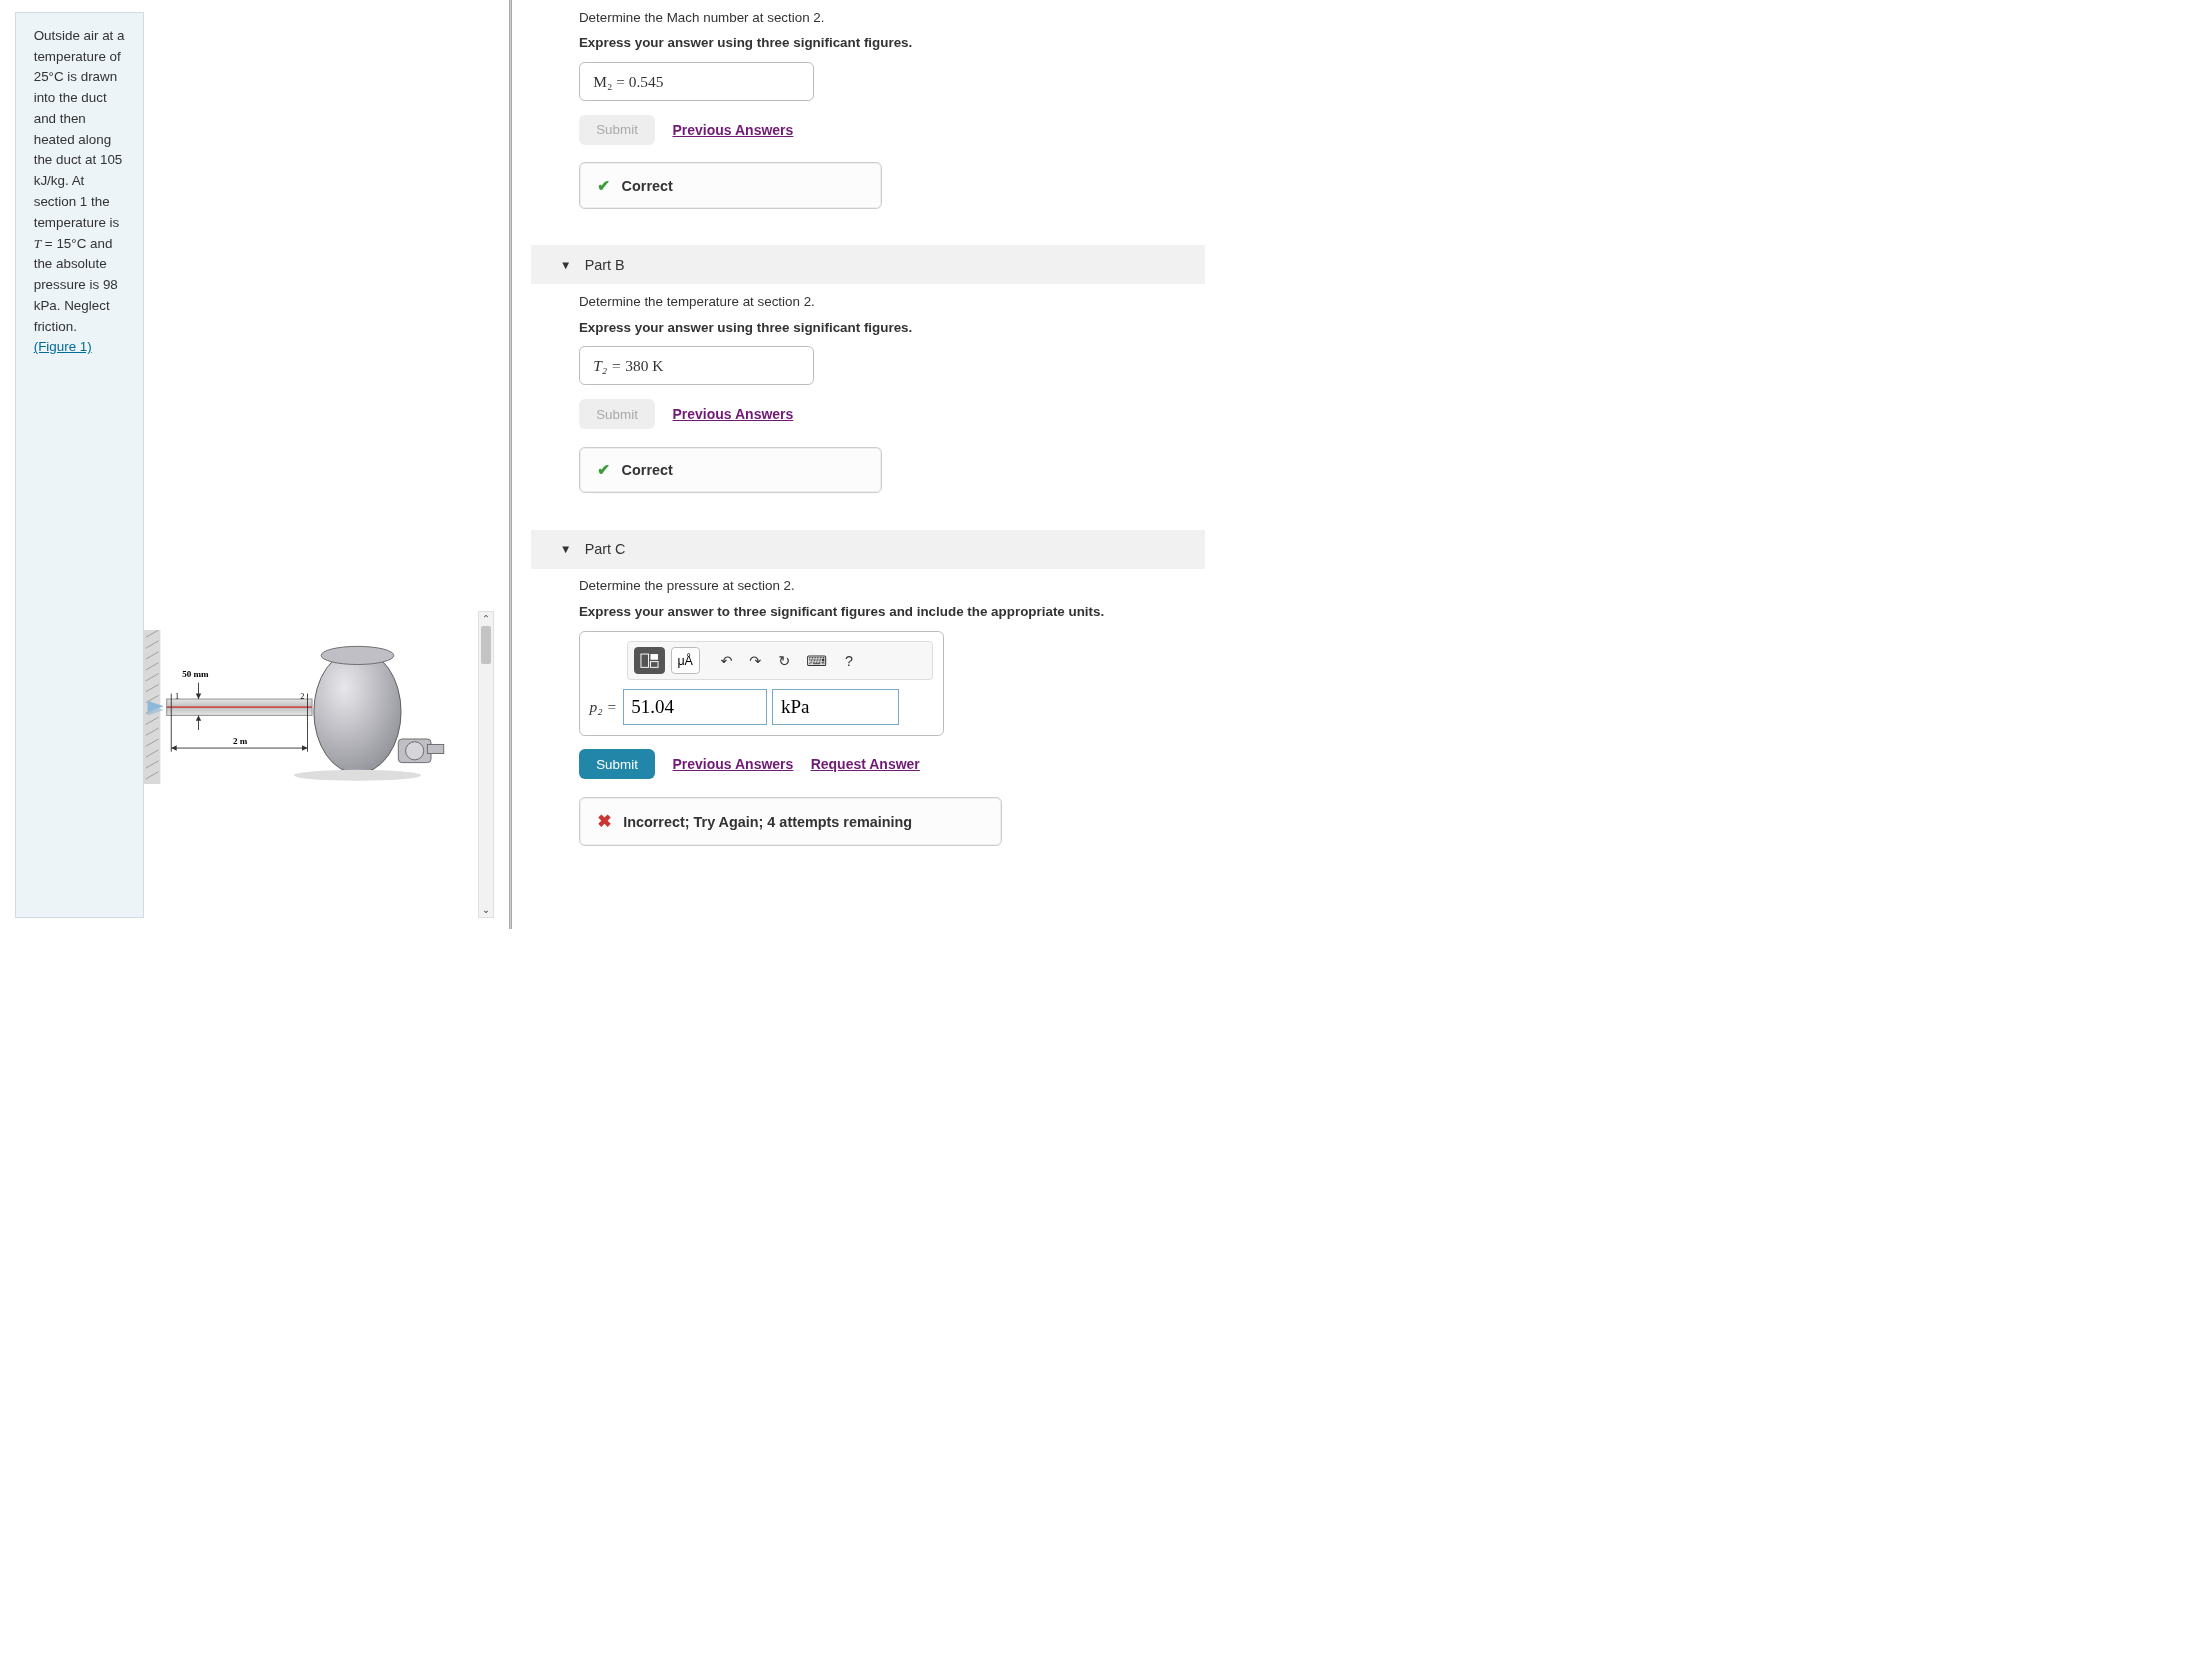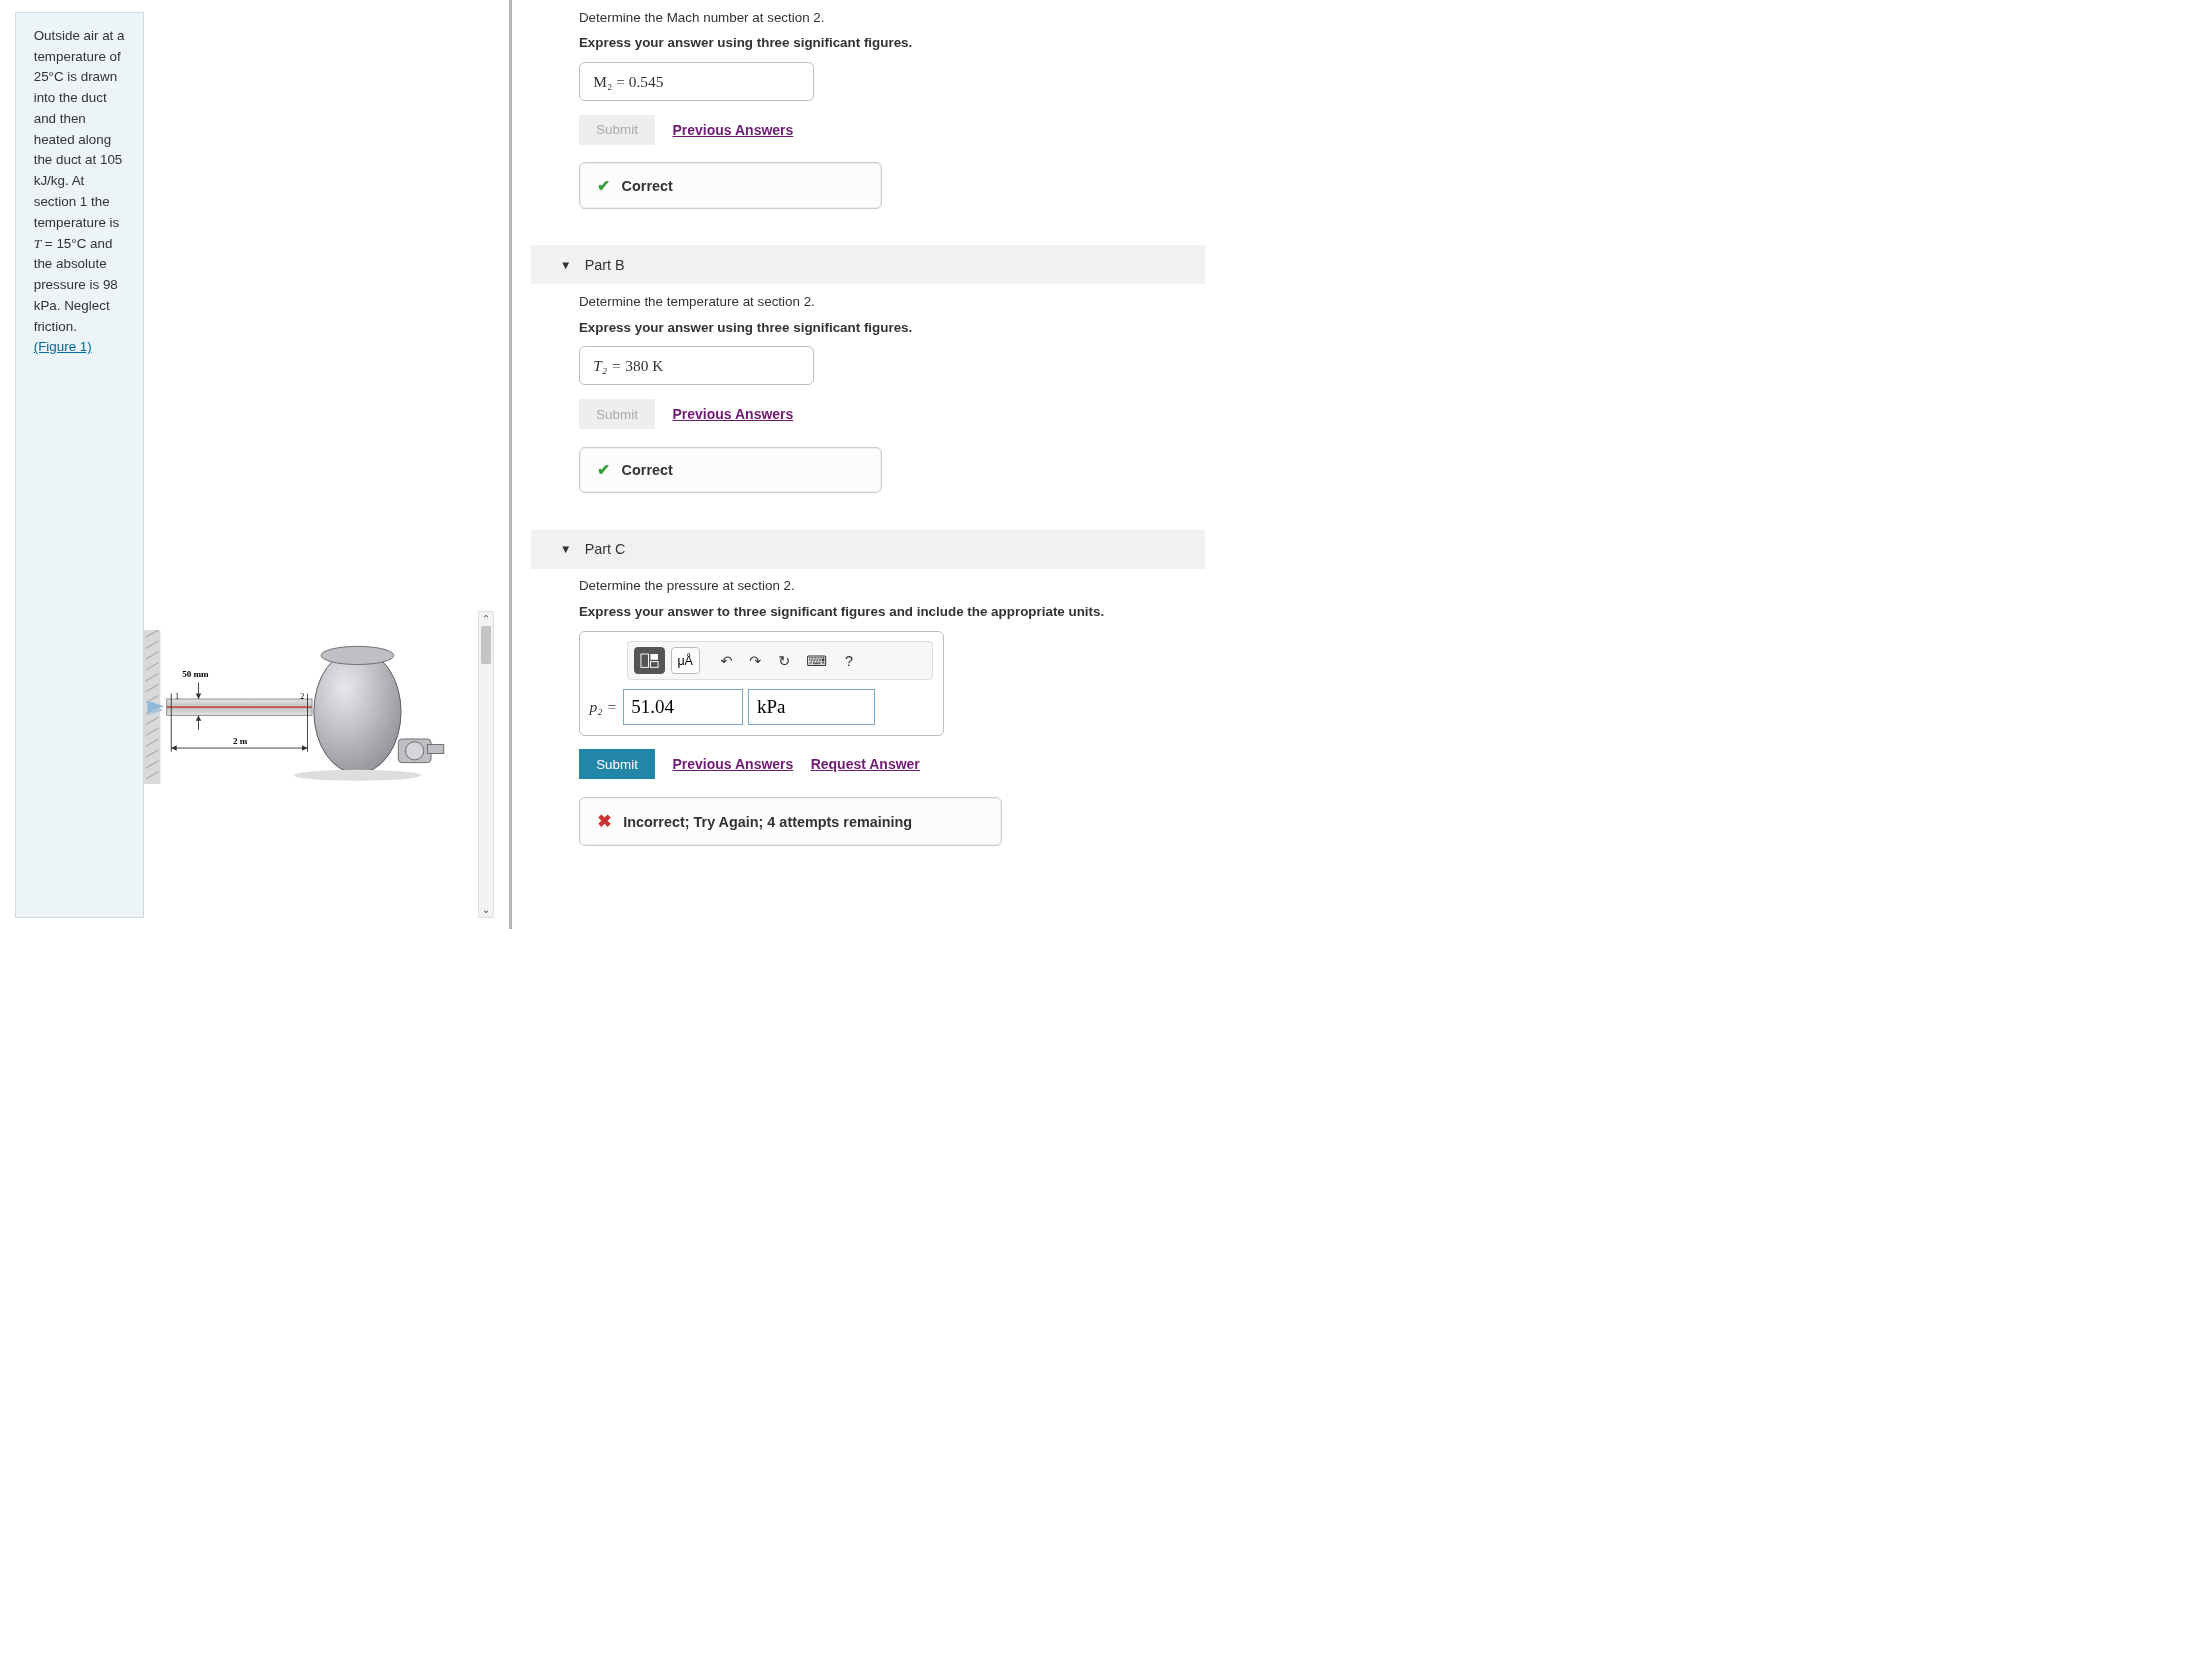--- a/index.html
+++ b/index.html
@@ -78,21 +78,21 @@
 .instruction { font-weight: bold; margin-bottom: 11.5px; }
 .answer-display {
   border: 1px solid #bbb; border-radius: 5.8px;
   padding: 9.6px 13.4px; width: 235px;
   font-family: 'Times New Roman', serif; font-size: 15.4px;
   margin-bottom: 13.4px; background: #fff;
 }
 .btn-row { display: flex; align-items: center; gap: 17.3px; margin-bottom: 17.3px; }
 .submit-btn {
   background: #eee; color: #aaa; border: none;
-  padding: 7.7px 17.3px; border-radius: 0; font-size: 13.4px;
+  padding: 7.7px 17.3px; border-radius: 6px; font-size: 13.4px;
   cursor: pointer;
 }
 .submit-btn.active {
   background: #2186a8; color: #fff;
 }
 .link-btn { color: #701a75; text-decoration: underline; font-weight: bold; cursor: pointer; background:none; border:none; font-size:14px; }
 .feedback-box {
   border: 1px solid #ccc; border-radius: 5.8px;
   padding: 13.4px 17.3px; width: 303px;
   display: flex; align-items: center; gap: 11.5px;
@@ -133,21 +133,21 @@
 }
 .tool-btn.dark { background: #555; color: #fff; border-color: #555; }
 .tool-spacer { width: 3.8px; }
 .tool-plain { border: none; background: none; min-width: 23px; font-size: 14.4px; color: #333; }
 .input-row { display: flex; align-items: center; gap: 5.8px; }
 .input-row .lbl { font-family: 'Times New Roman', serif; font-style: italic; font-size: 15.4px; }
 .val-input, .unit-input {
   border: 1px solid #78a9c7; padding: 5.8px 7.7px;
   font-size: 19px; font-family: 'Times New Roman', serif;
 }
-.val-input { width: 120px; }
+.val-input { width: 144px; }
 .unit-input { width: 127px; }
 
 
 .figure-svg { width: 327px; height: auto; }
 
 </style>
 </head>
 <body>
 
 <div class="left-col">

